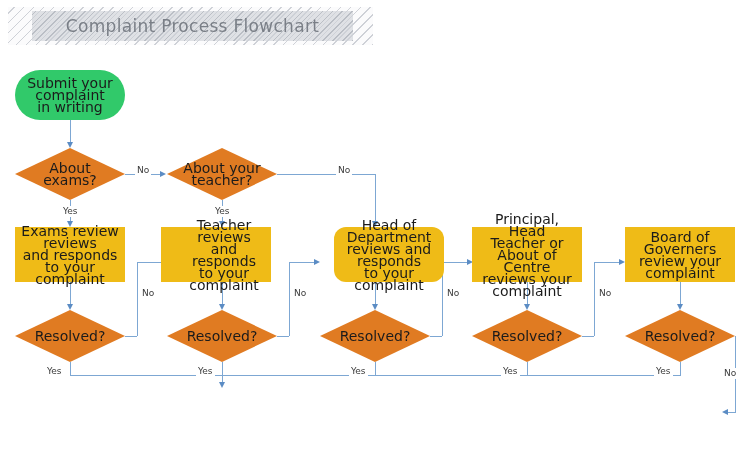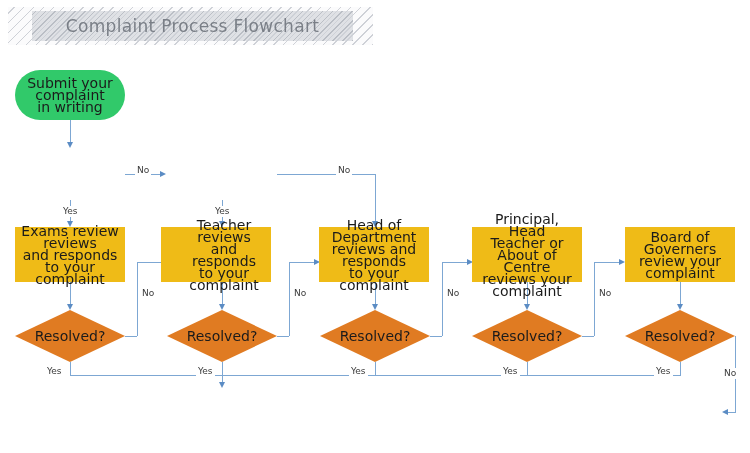--- a/index.html
+++ b/index.html
@@ -232,35 +232,43 @@
   <span class="edge-label" style="left:196px; top:366px;">Yes</span>
   <span class="edge-label" style="left:349px; top:366px;">Yes</span>
   <span class="edge-label" style="left:501px; top:366px;">Yes</span>
   <span class="edge-label" style="left:654px; top:366px;">Yes</span>
 
   <div class="node terminator" style="left:15px; top:70px; width:110px; height:50px;">
     <span class="label">Submit your complaint
 in writing</span>
   </div>
 
-
+  <div class="node decision" style="left:15px; top:148px; width:110px; height:52px;">
+    <span class="diamond-bg"></span>
+    <span class="label">About exams?</span>
+  </div>
+
+  <div class="node decision" style="left:167px; top:148px; width:110px; height:52px;">
+    <span class="diamond-bg"></span>
+    <span class="label">About your teacher?</span>
+  </div>
 
   <div class="node process" style="left:15px; top:227px; width:110px; height:55px;">
     <span class="label">Exams review reviews
 and responds to your
 complaint</span>
   </div>
 
   <div class="node process" style="left:161px; top:227px; width:110px; height:55px;padding-left:16px;">
     <span class="label">Teacher reviews and
 responds to your
 complaint</span>
   </div>
 
-  <div class="node process" style="left:319px; top:227px; width:110px; height:55px;">
+  <div class="node process" style="left:334px; top:227px; width:110px; height:55px;border-radius:12px;">
     <span class="label">Head of Department
 reviews and responds
 to your complaint</span>
   </div>
 
   <div class="node process" style="left:472px; top:227px; width:110px; height:55px;">
     <span class="label">Principal, Head
 Teacher or About of
 Centre reviews your
 complaint</span>

